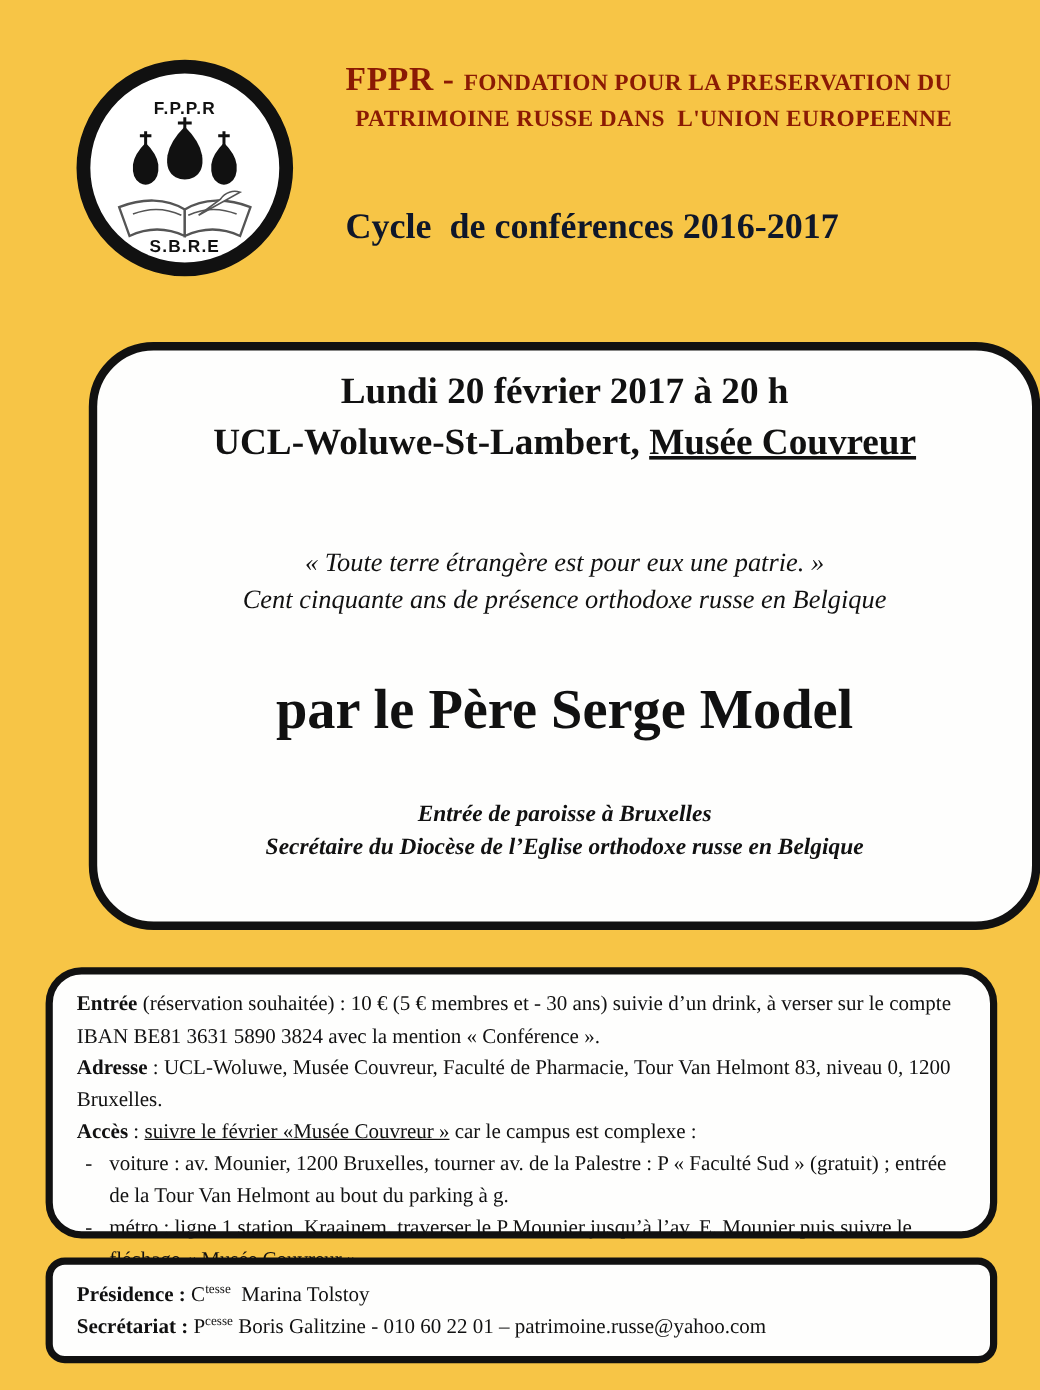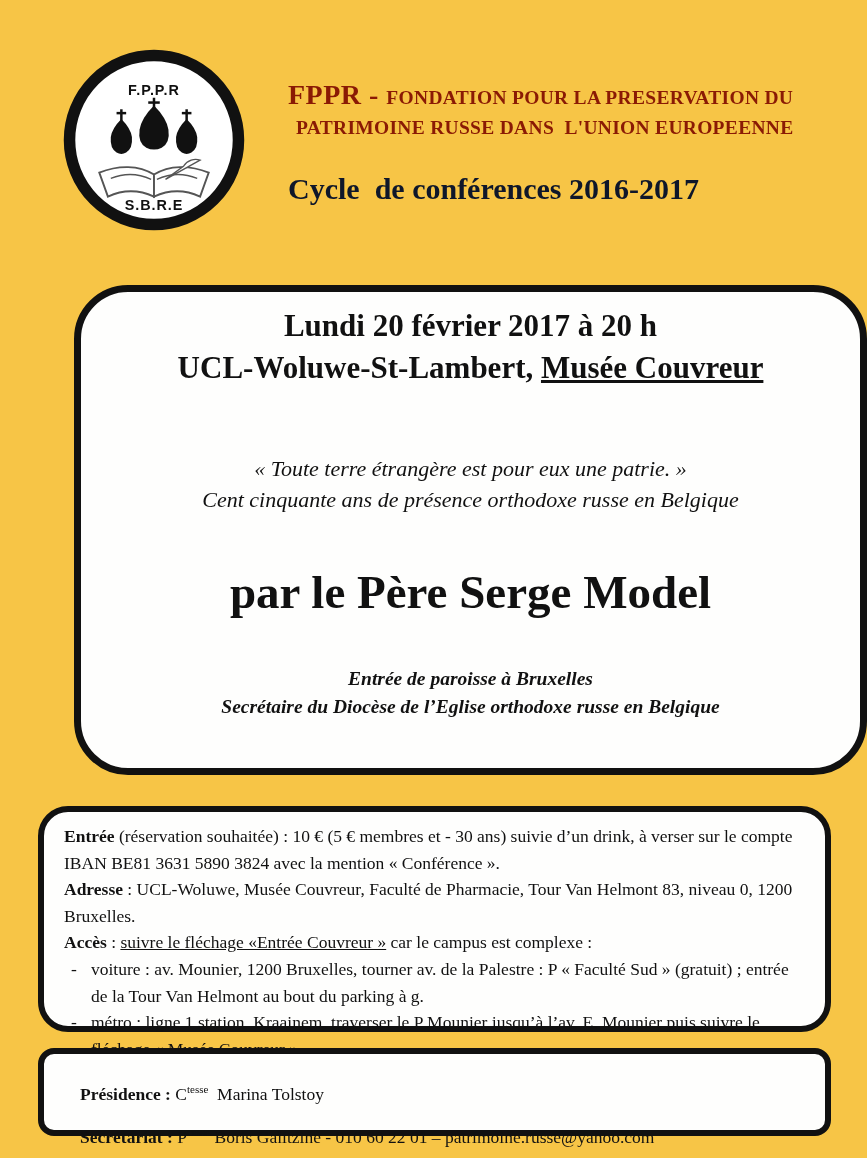--- a/index.html
+++ b/index.html
@@ -11,21 +11,21 @@
     overflow: hidden;
   }
   .page { position: relative; width: 711px; height: 1158px; }
 
   
   .logo {
     position: absolute; left: 58px; top: 44px;
     width: 192px; height: 192px;
   }
   .header-text {
-    position: absolute; left: 288px; top: 76px; width: 545px;
+    position: absolute; left: 288px; top: 48px; width: 545px;
     color: #8A1A04;
     font-weight: bold;
     line-height: 1.38;
   }
   .org-abbr  { font-size: 28px; letter-spacing: 0.5px; }
   .org-caps  { font-size: 19.5px; letter-spacing: 0.3px; }
   .org-line2 { display: block; margin-left: 8px; white-space: pre-wrap; }
   .cycle {
     position: absolute; left: 288px; top: 172px;
     color: #0f172a; font-weight: bold; font-size: 30px;
@@ -81,21 +81,21 @@
 
   
   .box-info p { margin: 0; white-space: pre-wrap; }
   .lbl { font-weight: bold; }
   .u { text-decoration: underline; }
   .bullet { display: flex; white-space: pre-wrap; }
   .bullet .dash { width: 27px; padding-left: 7px; box-sizing: border-box; }
   .bullet .btext { flex: 1; }
 
   
-  .box-contacts p { margin: 16px; white-space: pre-wrap; }
+  .box-contacts p { margin: 0; white-space: pre-wrap; }
   sup { font-size: 11px; line-height: 0; vertical-align: super; }
 </style>
 </head>
 <body>
 
 <div class="page">
 
   <svg class="logo" viewBox="0 0 200 200">
     <circle cx="100" cy="100" r="88" fill="#ffffff" stroke="#111111" stroke-width="12"></circle>
     <text x="100" y="53" text-anchor="middle" font-family="Liberation Sans, sans-serif" font-size="15" font-weight="bold" letter-spacing="1" fill="#111111">F.P.P.R</text>
@@ -143,21 +143,21 @@
     <div class="speaker">par le Père Serge Model</div>
     <div class="roles">
       <div>Entrée de paroisse à Bruxelles</div>
       <div>Secrétaire du Diocèse de l’Eglise orthodoxe russe en Belgique</div>
     </div>
   </div>
 
   <div class="box box-info">
     <p><span class="lbl">Entrée</span><span> (réservation souhaitée) : 10 € (5 € membres et - 30 ans) suivie d’un drink, à verser sur le compte IBAN BE81 3631 5890 3824 avec la mention « Conférence ».</span></p>
     <p><span class="lbl">Adresse</span><span> : UCL-Woluwe, Musée Couvreur, Faculté de Pharmacie, Tour Van Helmont 83, niveau 0, 1200 Bruxelles.</span></p>
-    <p><span class="lbl">Accès</span><span> : </span><span class="u">suivre le fléchage «Entrée Couvreur »</span><span> car le campus est complexe :</span></p>
+    <p><span class="lbl">Accès</span><span> : </span><span class="u">suivre le février «Musée Couvreur »</span><span> car le campus est complexe :</span></p>
     <div class="bullet">
       <span class="dash">-</span>
       <span class="btext">voiture : av. Mounier, 1200 Bruxelles, tourner av. de la Palestre : P « Faculté Sud » (gratuit) ; entrée de la Tour Van Helmont au bout du parking à g.</span>
     </div>
     <div class="bullet">
       <span class="dash">-</span>
       <span class="btext">métro : ligne 1 station&nbsp; Kraainem, traverser le P Mounier jusqu’à l’av. E. Mounier puis suivre le fléchage « Musée Couvreur ».</span>
     </div>
   </div>
 

